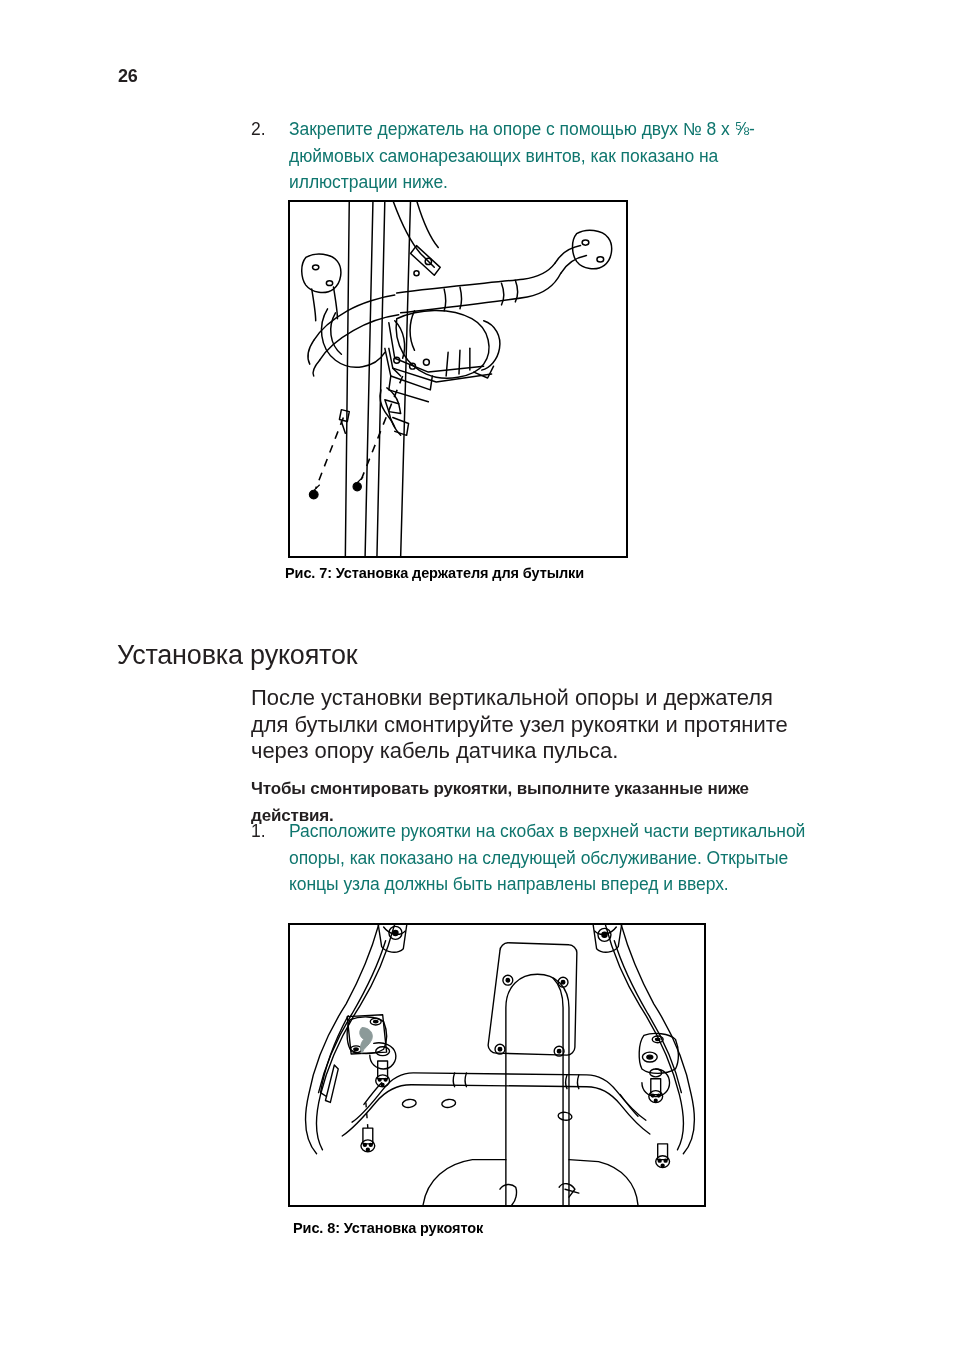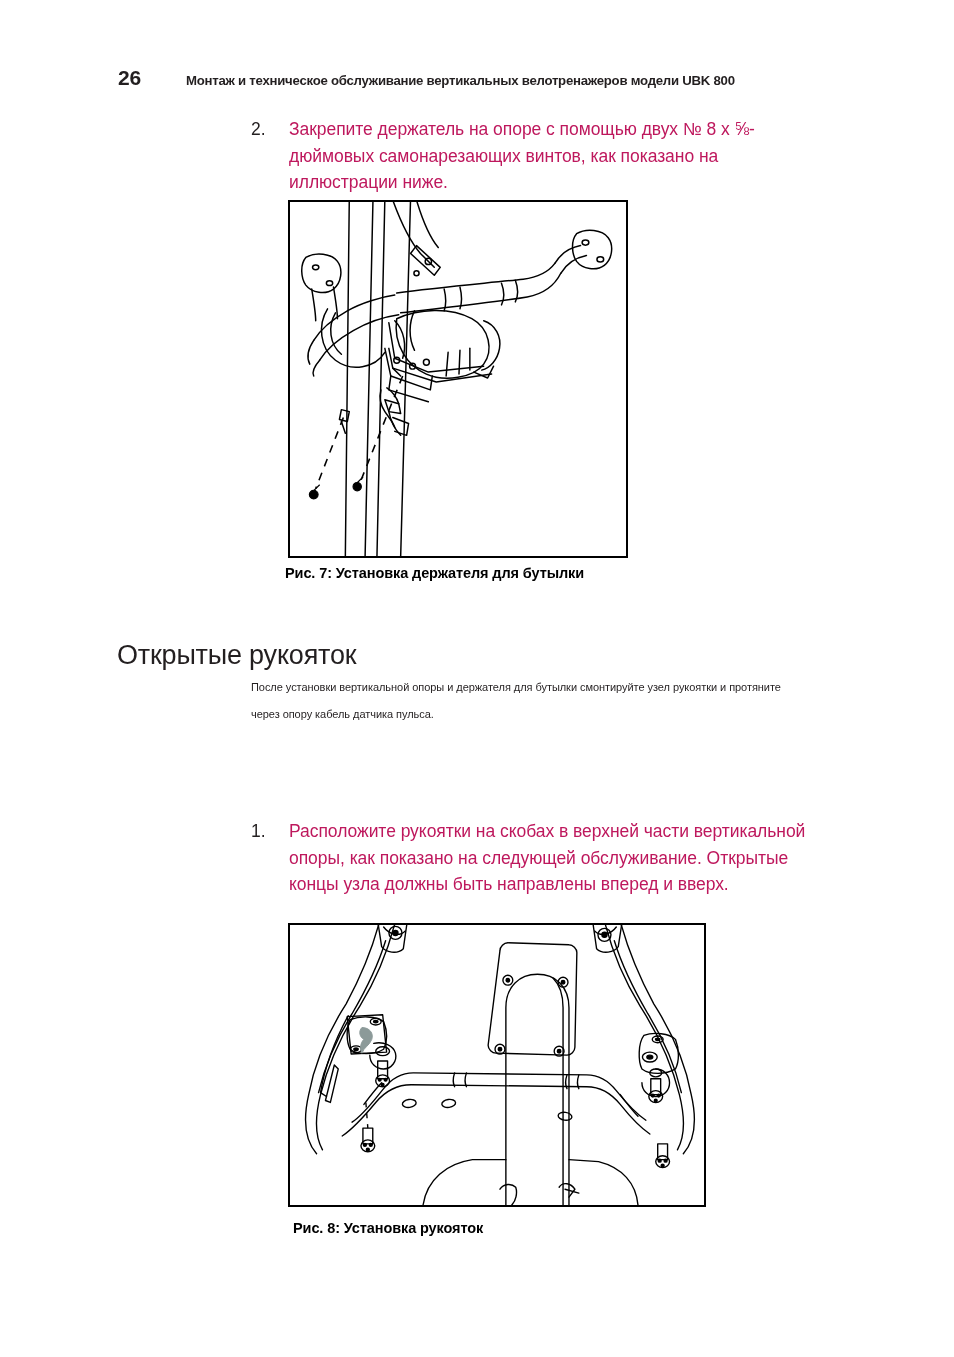--- a/index.html
+++ b/index.html
@@ -24,21 +24,21 @@
   
   .header {
     position: absolute;
     left: 118px;
     top: 66px;
     width: 700px;
     display: flex;
     align-items: baseline;
   }
   .header-page-number {
-    font-size: 21px;
+    font-size: 18px;
     font-weight: bold;
     letter-spacing: -0.2px;
     color: #231f20;
     width: 68px;
     flex: 0 0 68px;
   }
   .header-title {
     font-size: 13.2px;
     font-weight: bold;
     letter-spacing: -0.25px;
@@ -54,21 +54,21 @@
   }
   .list-marker {
     flex: 0 0 38px;
     font-size: 17.5px;
     line-height: 26px;
     color: #231f20;
   }
   .list-text {
     font-size: 17.5px;
     line-height: 26.5px;
-    color: #be185d;
+    color: #0f766e;
     letter-spacing: -0.05px;
   }
 
   #item-2 { left: 251px; top: 116px; width: 560px; }
   #item-1 { left: 251px; top: 818px; width: 560px; }
 
   
   .figure-frame {
     position: absolute;
     border: 2px solid #000000;
@@ -101,21 +101,21 @@
     color: #231f20;
     letter-spacing: -0.2px;
   }
 
   
   .body-paragraph {
     position: absolute;
     left: 251px;
     top: 663px;
     width: 560px;
-    font-size: 11px;
+    font-size: 22px;
     line-height: 26.5px;
     color: #231f20;
     letter-spacing: -0.05px;
   }
 
   
   .bold-leadin {
     position: absolute;
     left: 251px;
     top: 758px;
@@ -127,21 +127,20 @@
     letter-spacing: -0.15px;
   }
 </style>
 </head>
 <body>
 
 <div class="page">
 
   <div class="header">
     <span class="header-page-number">26</span>
-    <span class="header-title">Монтаж и техническое обслуживание вертикальных велотренажеров модели UBK 800</span>
   </div>
 
   <div class="list-item" id="item-2">
     <span class="list-marker">2.</span>
     <span class="list-text">Закрепите держатель на опоре с помощью двух № 8 x ⅝-дюймовых самонарезающих винтов, как показано на иллюстрации ниже.</span>
   </div>
 
   <div class="figure-frame" id="figure-7-frame">
     <svg viewBox="0 0 340 358" xmlns="http://www.w3.org/2000/svg">
       <g fill="none" stroke="#000000" stroke-width="1.5" stroke-linecap="round" stroke-linejoin="round">
@@ -228,24 +227,25 @@
         <circle cx="24" cy="296" r="4.4"></circle>
         <path d="M24 292 L30 286"></path>
         <circle cx="68" cy="288" r="4.2"></circle>
         <path d="M68 284 L74 278"></path>
       </g>
     </svg>
   </div>
 
   <div class="figure-caption" id="figure-7-caption">Рис. 7: Установка держателя для бутылки</div>
 
-  <h2 class="section-heading">Открытые рукояток</h2>
+  <h2 class="section-heading">Установка рукояток</h2>
 
   <p class="body-paragraph">После установки вертикальной опоры и держателя для бутылки смонтируйте узел рукоятки и протяните через опору кабель датчика пульса.</p>
 
+  <p class="bold-leadin">Чтобы смонтировать рукоятки, выполните указанные ниже действия.</p>
 
   <div class="list-item" id="item-1">
     <span class="list-marker">1.</span>
     <span class="list-text">Расположите рукоятки на скобах в верхней части вертикальной опоры, как показано на следующей обслуживание. Открытые концы узла должны быть направлены вперед и вверх.</span>
   </div>
 
   <div class="figure-frame" id="figure-8-frame">
     <svg viewBox="0 0 418 284" xmlns="http://www.w3.org/2000/svg">
       <g fill="none" stroke="#000000" stroke-width="1.4" stroke-linecap="round" stroke-linejoin="round">
 

